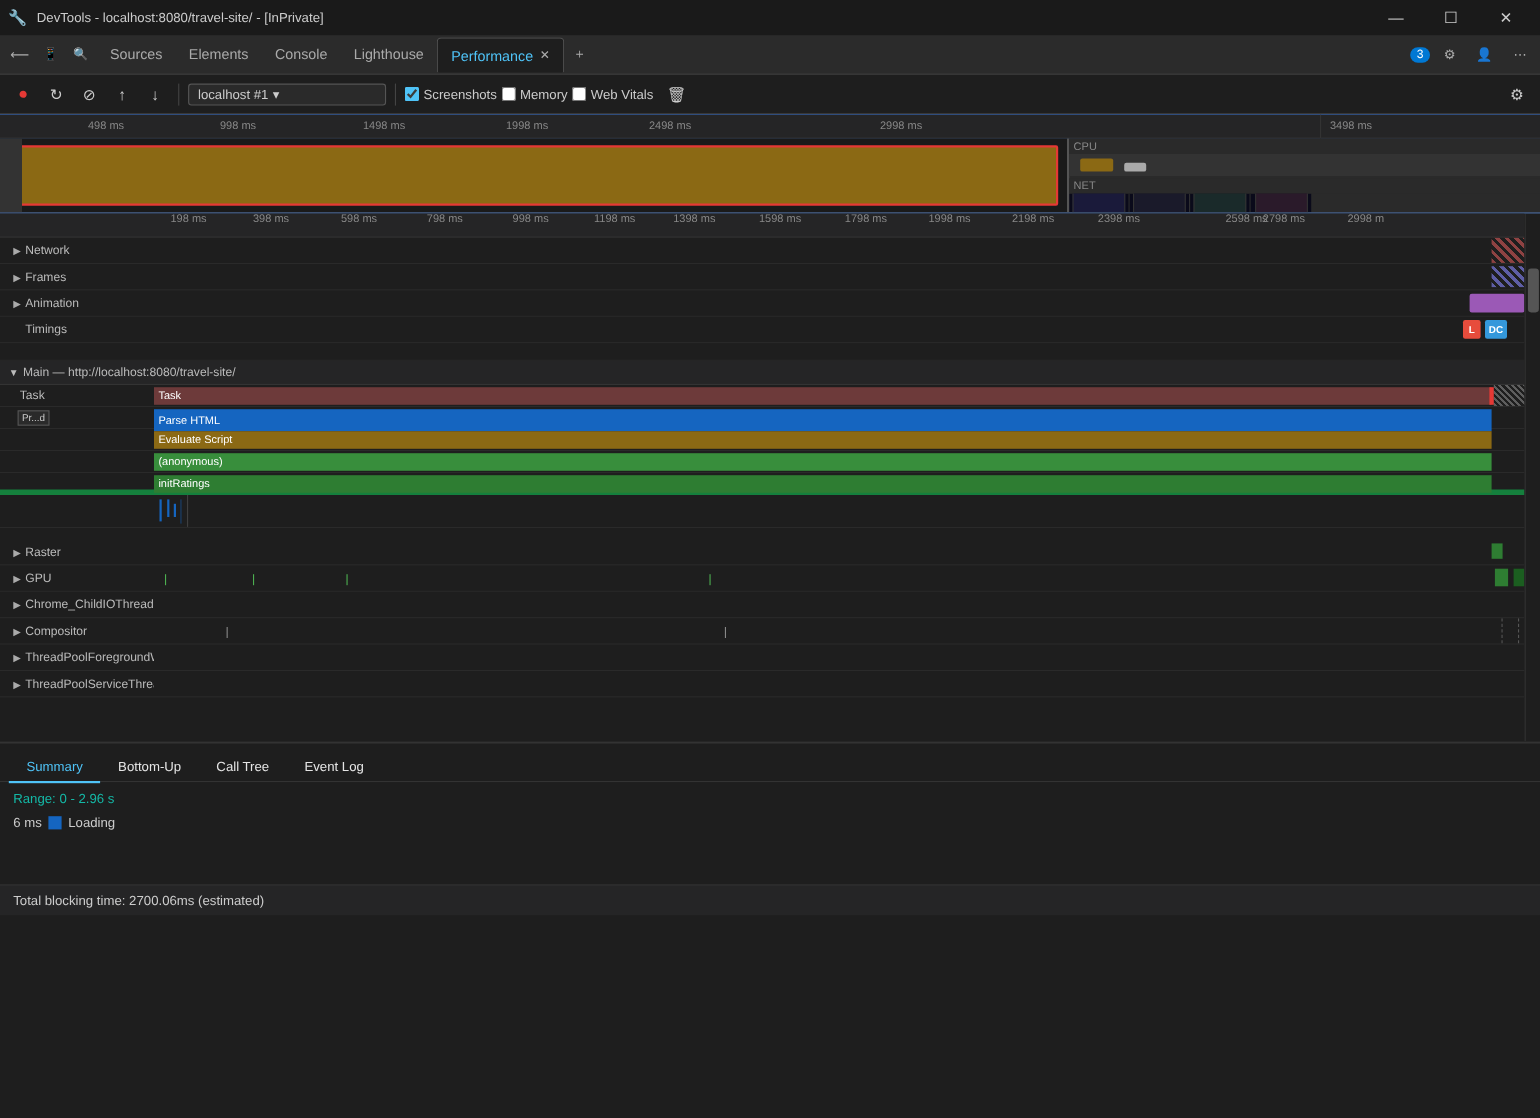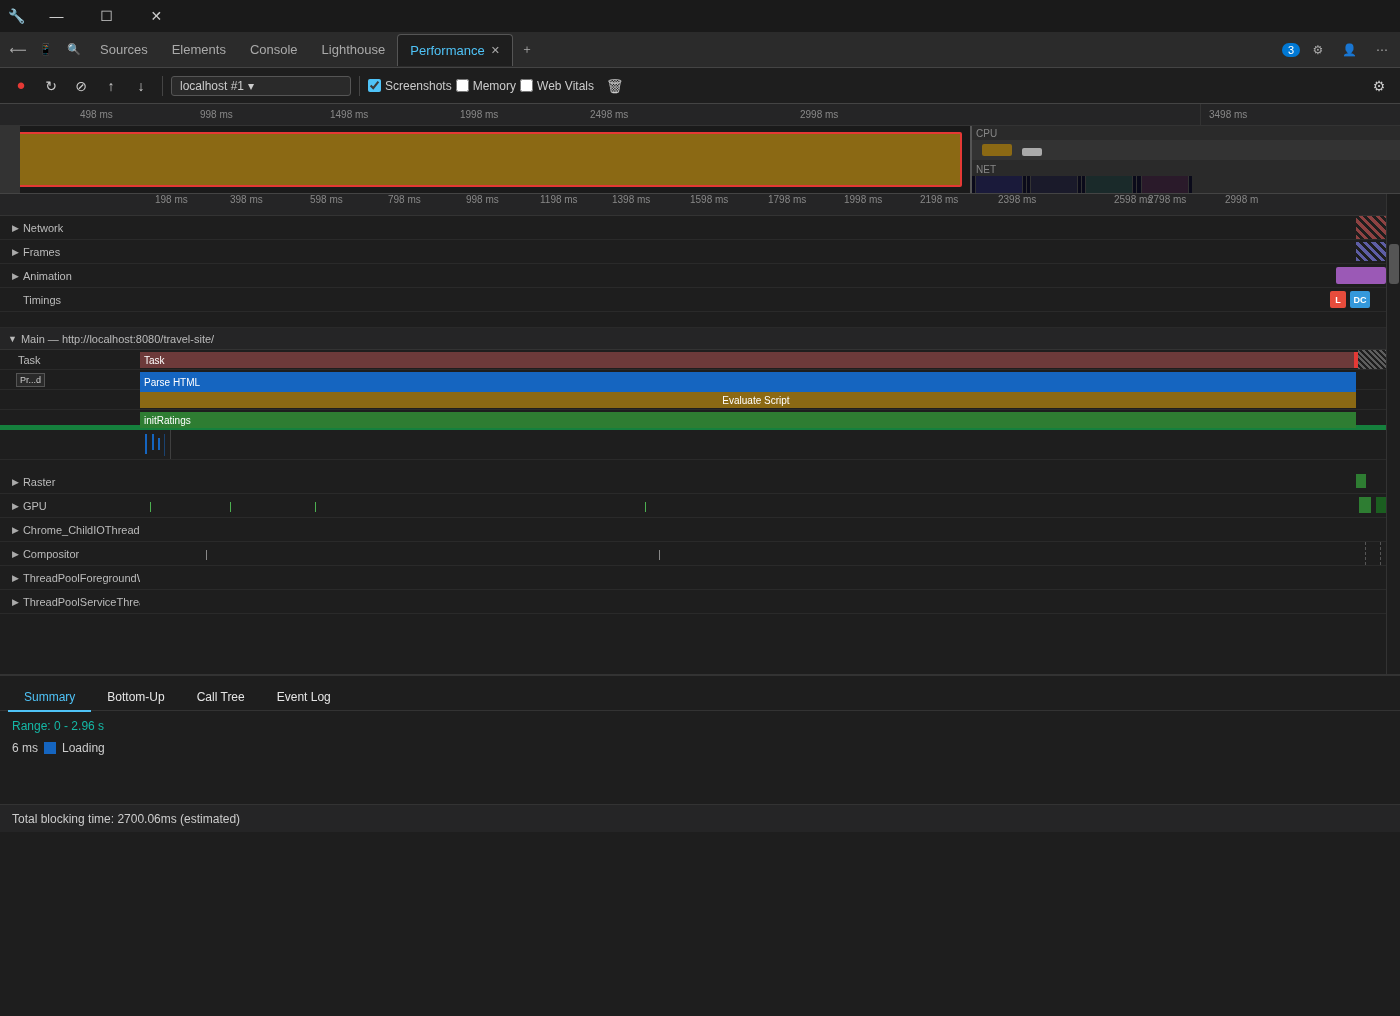--- a/index.html
+++ b/index.html
@@ -166,20 +166,21 @@
     .legend-color {
       width: 12px; height: 12px;
     }
     .legend-text { font-size: 12px; color: #ccc; }
   </style>
 </head>
 <body>
 
 <div class="titlebar">
   <span style="font-size:14px;">🔧</span>
+  <span class="titlebar-title">DevTools - localhost:8080/travel-site/ - [InPrivate]</span>
   <div class="titlebar-controls">
     <div class="titlebar-btn">—</div>
     <div class="titlebar-btn">☐</div>
     <div class="titlebar-btn close">✕</div>
   </div>
 </div>
 
 <div class="tabbar">
   <div class="tab-nav-btn">⟵</div>
   <div class="tab-nav-btn" style="font-size:11px;">📱</div>
@@ -391,26 +392,34 @@
         <div style="flex:1; position:relative; height:100%;">
           <div style="position:absolute; left:0; top:2px; right:30px; height:20px; background:#1565C0; display:flex; align-items:center; font-size:10px; color:#fff; padding-left:4px; overflow:hidden;">
             <span>Parse HTML</span>
           </div>
         </div>
       </div>
 
       <div style="height:20px; border-bottom:1px solid #2a2a2a; position:relative; display:flex; align-items:center;">
         <div style="width:140px; min-width:140px; padding:0 4px 0 24px; font-size:11px; color:#bbb;"></div>
         <div style="flex:1; position:relative; height:100%;">
-          <div style="position:absolute; left:0; top:2px; right:30px; height:16px; background:#8B6914; display:flex; align-items:center; font-size:10px; color:#fff; padding-left:16px; overflow:hidden;justify-content:center;">
+          <div style="position:absolute; left:0; top:2px; right:30px; height:16px; background:#8B6914; display:flex; align-items:center; font-size:10px; color:#fff; padding-left:4px; overflow:hidden;">
             <span>Evaluate Script</span>
           </div>
         </div>
       </div>
 
+      <div style="height:20px; border-bottom:1px solid #2a2a2a; position:relative; display:flex; align-items:center;">
+        <div style="width:140px; min-width:140px; padding:0 4px 0 24px; font-size:11px; color:#bbb;"></div>
+        <div style="flex:1; position:relative; height:100%;">
+          <div style="position:absolute; left:0; top:2px; right:30px; height:16px; background:#388E3C; display:flex; align-items:center; font-size:10px; color:#fff; padding-left:4px; overflow:hidden;">
+            <span>(anonymous)</span>
+          </div>
+        </div>
+      </div>
 
       <div style="height:20px; border-bottom:5px solid #15803d; position:relative; display:flex; align-items:center;justify-content:center;">
         <div style="width:140px; min-width:140px; padding:0 4px 0 24px; font-size:11px; color:#bbb;"></div>
         <div style="flex:1; position:relative; height:100%;">
           <div style="position:absolute; left:0; top:2px; right:30px; height:16px; background:#2E7D32; display:flex; align-items:center; font-size:10px; color:#fff; padding-left:4px; overflow:hidden;">
             <span>initRatings</span>
           </div>
         </div>
       </div>
 

